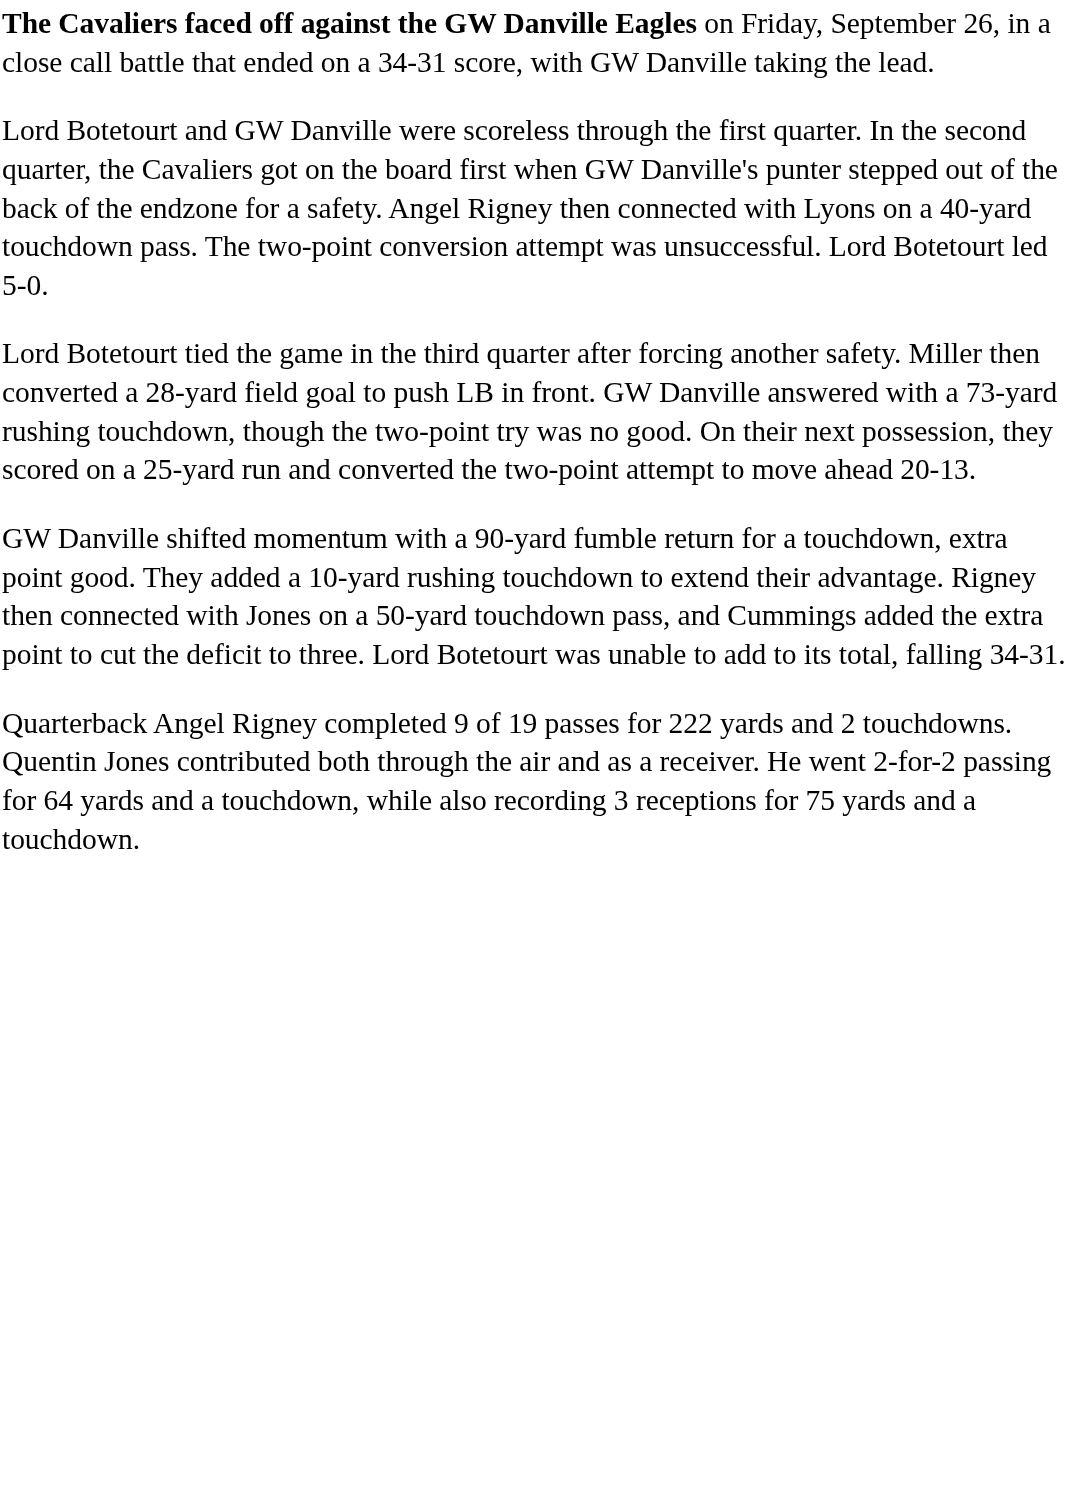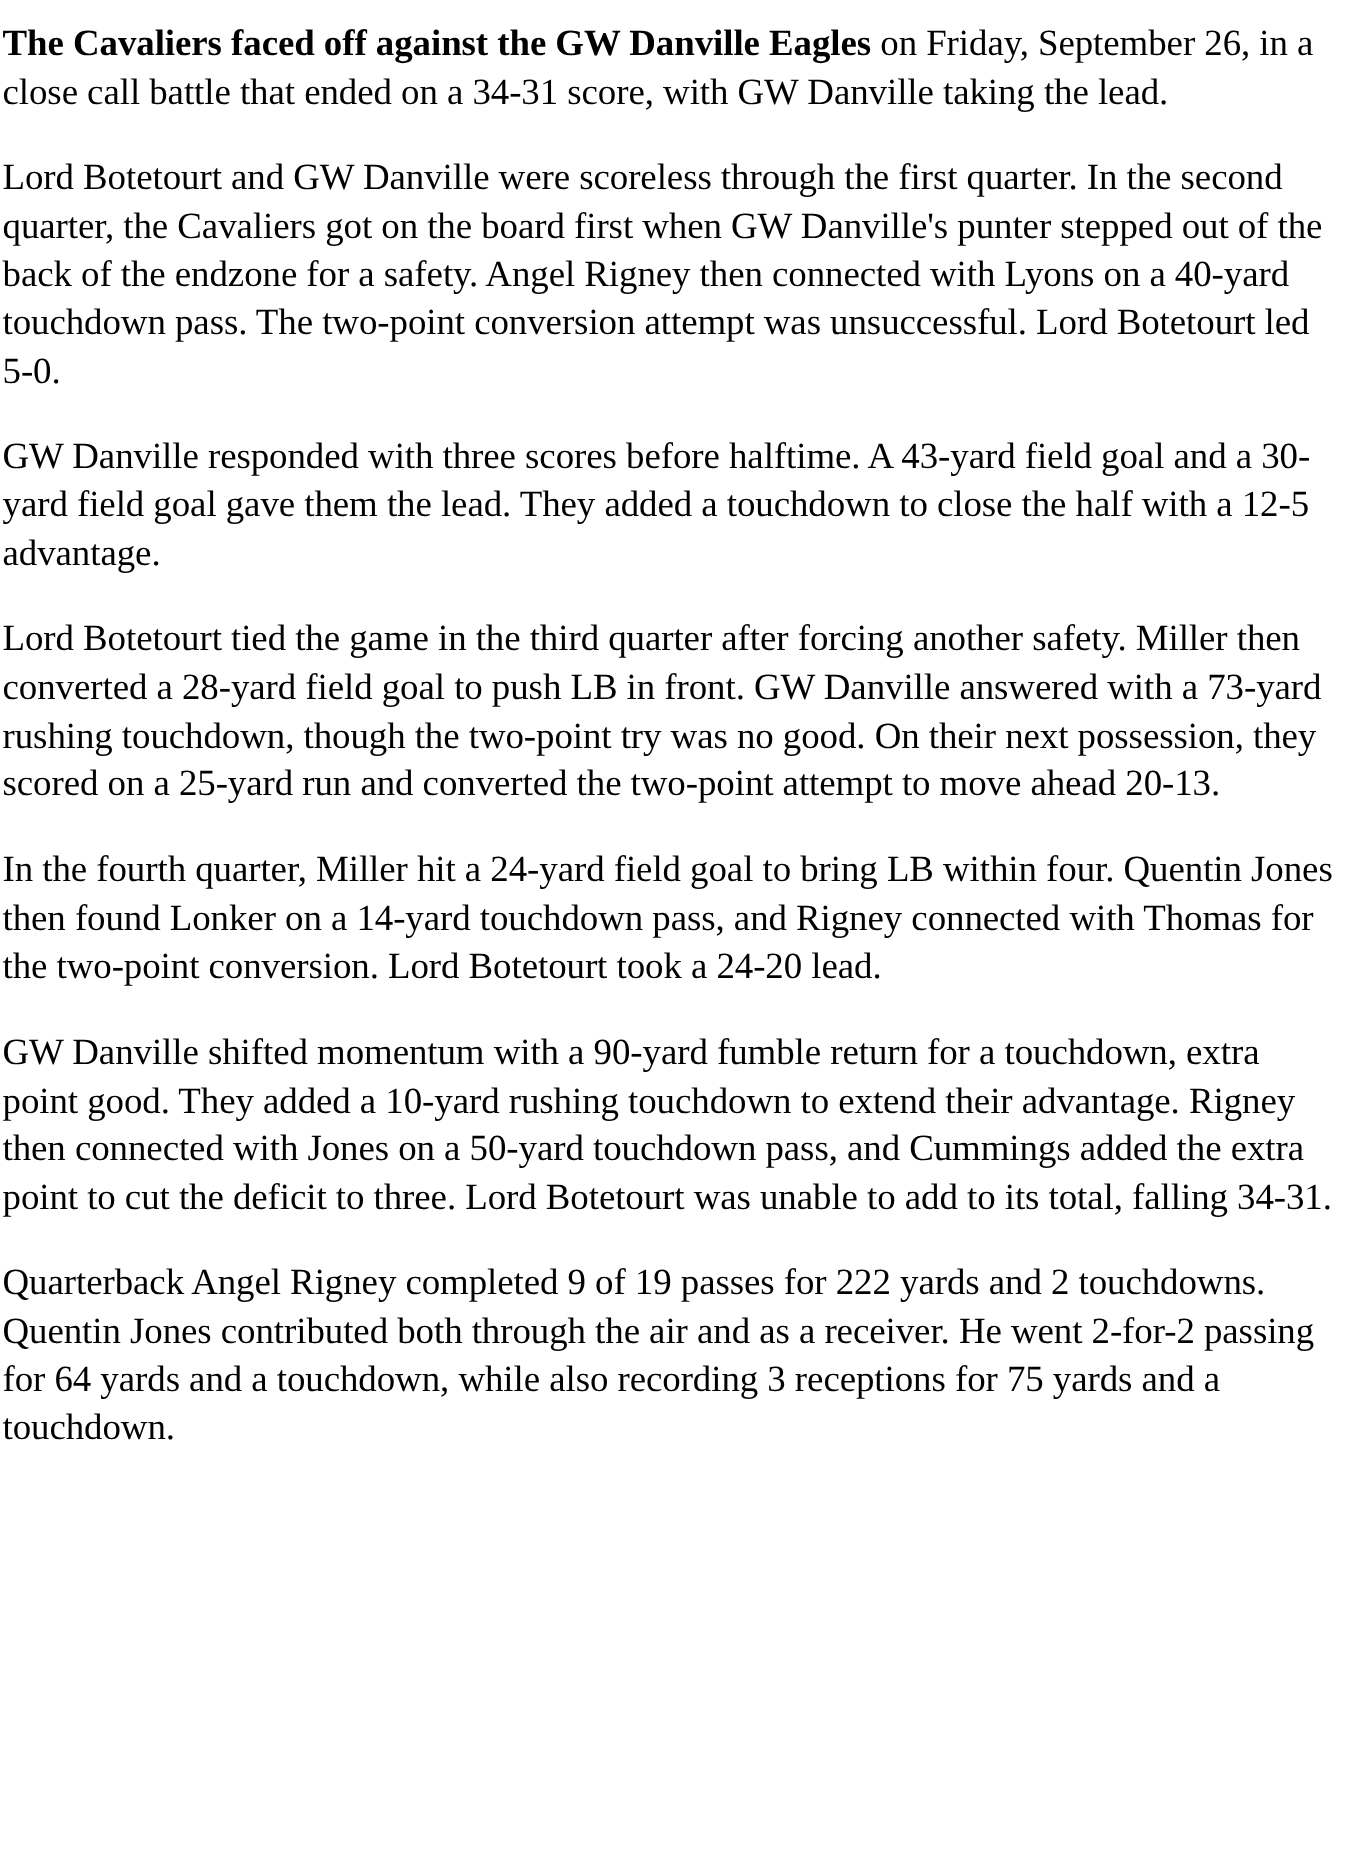--- a/index.html
+++ b/index.html
@@ -14,21 +14,21 @@
     color: #000000;
   }
   .page {
     width: 1081px;
     box-sizing: border-box;
     padding: 4px 6px 10px 2px;
   }
   .para {
     font-size: 29.5px;
     line-height: 1.31;
-    margin: 12px 0 30px 0;
+    margin: 0 0 30px 0;
     text-align: left;
     letter-spacing: -0.05px;
   }
   .para:last-child {
     margin-bottom: 0;
   }
   .para b {
     font-weight: bold;
   }
   .indent-lead {
@@ -37,24 +37,22 @@
 </style>
 </head>
 <body>
 
 <div class="page">
 
   <p class="para"><b>The Cavaliers faced off against the GW Danville Eagles</b><span> on Friday, September 26, in a close call battle that ended on a 34-31 score, with GW Danville taking the lead.</span></p>
 
   <p class="para">Lord Botetourt and GW Danville were scoreless through the first quarter. In the second quarter, the Cavaliers got on the board first when GW Danville's punter stepped out of the back of the endzone for a safety. Angel Rigney then connected with Lyons on a 40-yard touchdown pass. The two-point conversion attempt was unsuccessful. Lord Botetourt led 5-0.</p>
 
-  <p class="para">GW Danville responded with three scores before halftime. A 43-yard field goal and a 30-yard field goal gave them the lead. They added a touchdown to close the half with a 12-5 advantage.</p>
 
   <p class="para">Lord Botetourt tied the game in the third quarter after forcing another safety. Miller then converted a 28-yard field goal to push LB in front. GW Danville answered with a 73-yard rushing touchdown, though the two-point try was no good. On their next possession, they scored on a 25-yard run and converted the two-point attempt to move ahead 20-13.</p>
 
-  <p class="para">In the fourth quarter, Miller hit a 24-yard field goal to bring LB within four. Quentin Jones then found Lonker on a 14-yard touchdown pass, and Rigney connected with Thomas for the two-point conversion. Lord Botetourt took a 24-20 lead.</p>
 
   <p class="para">GW Danville shifted momentum with a 90-yard fumble return for a touchdown, extra point good. They added a 10-yard rushing touchdown to extend their advantage. Rigney then connected with Jones on a 50-yard touchdown pass, and Cummings added the extra point to cut the deficit to three. Lord Botetourt was unable to add to its total, falling 34-31.</p>
 
   <p class="para indent-lead"> Quarterback Angel Rigney completed 9 of 19 passes for 222 yards and 2 touchdowns. Quentin Jones contributed both through the air and as a receiver. He went 2-for-2 passing for 64 yards and a touchdown, while also recording 3 receptions for 75 yards and a touchdown.</p>
 
 
 </div>
 
 </body></html>

